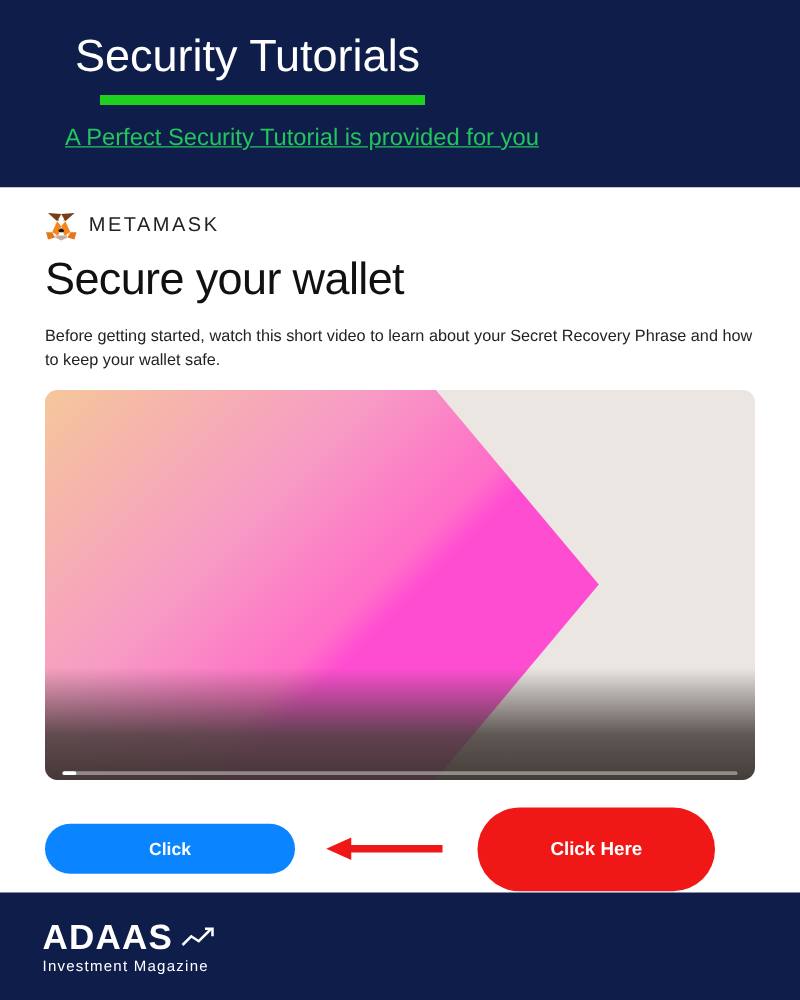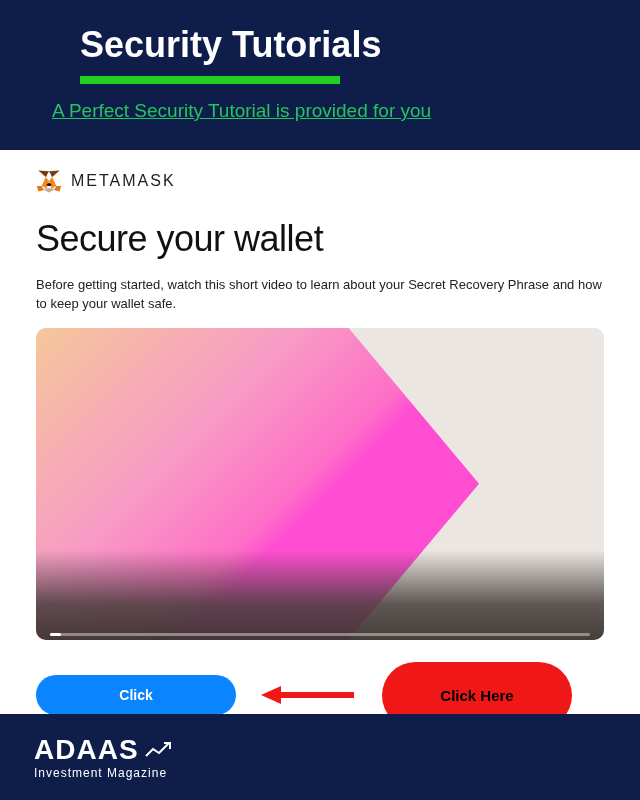--- a/index.html
+++ b/index.html
@@ -1,25 +1,25 @@
 <!DOCTYPE html>
 <html><head>
   <meta charset="utf-8">
   <style>
     * { margin: 0; padding: 0; box-sizing: border-box; }
     body { font-family: -apple-system, BlinkMacSystemFont, 'Segoe UI', Helvetica, Arial, sans-serif; width: 640px; height: 800px; overflow: hidden; background: #fff; }
     
     .header { background: #0f1d4a; padding: 24px 40px 28px; }
-    .header-title { color: #fff; font-size: 36px; font-weight: 700; margin-bottom: 10px; margin-left: 40px; }
+    .header-title { color: #fff; font-size: 36px; font-weight: 400; margin-bottom: 10px; margin-left: 20px; }
     .header-underline { height: 8px; width: 260px; background: #1fd11f; margin-bottom: 16px; margin-left: 40px; }
     .header-subtitle { color: #22c55e; font-size: 19px; font-weight: 400; margin-left: 12px; text-decoration: underline; }
     
     .content { padding: 18px 36px 10px; background: #fff; }
     
-    .brand-row { display: flex; align-items: center; gap: 9px; margin-bottom: 24px; }
+    .brand-row { display: flex; align-items: center; gap: 9px; margin-bottom: 8px; }
     .fox-icon { width: 26px; height: 26px; }
     .brand-text { font-size: 16px; font-weight: 500; letter-spacing: 2px; color: #222; }
     
     .main-heading { font-size: 36px; font-weight: 400; color: #111; margin-bottom: 16px; letter-spacing: -0.5px; }
     .description { font-size: 13px; color: #222; line-height: 1.45; margin-bottom: 14px; }
     
     .video-player { width: 100%; height: 312px; border-radius: 10px; position: relative; overflow: hidden; background: #e8e4e0; }
     .video-gradient { position: absolute; inset: 0; background: linear-gradient(135deg, #f5c79a 0%, #f79bc5 30%, #ff6ec7 48%, #ff4dd2 52%); clip-path: polygon(0 0, 55% 0, 78% 50%, 55% 100%, 0 100%); }
     .video-bg-right { position: absolute; right: 0; top: 0; bottom: 0; width: 50%; background: #ebe6e2; }
     .video-overlay { position: absolute; left: 0; right: 0; bottom: 0; height: 90px; background: linear-gradient(to bottom, rgba(90,80,75,0) 0%, rgba(70,62,58,0.85) 60%, rgba(60,52,48,0.95) 100%); }
@@ -27,21 +27,21 @@
     .play-icon { width: 0; height: 0; border-left: 11px solid #fff; border-top: 7px solid transparent; border-bottom: 7px solid transparent; }
     .video-time { font-size: 12px; color: #eee; }
     .video-spacer { flex: 1; }
     .ctrl-icon { width: 16px; height: 16px; display: flex; align-items: center; justify-content: center; }
     .progress-bar { position: absolute; left: 14px; right: 14px; bottom: 4px; height: 3px; background: rgba(255,255,255,0.4); border-radius: 2px; }
     .progress-fill { width: 2%; height: 100%; background: #fff; border-radius: 2px; }
     
     .action-row { display: flex; align-items: center; gap: 18px; margin-top: 22px; }
     .next-btn { background: #0a84ff; color: #fff; font-size: 14px; font-weight: 600; padding: 12px 0; width: 200px; border-radius: 999px; border: none; text-align: center; cursor: pointer; }
     .arrow-wrap { width: 110px; display: flex; align-items: center; justify-content: center; }
-    .click-badge { background: #f01717; color: #000000; font-size: 15px; font-weight: 700; padding: 25px 0; width: 190px; border-radius: 999px; text-align: center; }
+    .click-badge { background: #f01717; color: #ffffff; font-size: 15px; font-weight: 700; padding: 25px 0; width: 190px; border-radius: 999px; text-align: center; }
     
     .footer { position: absolute; bottom: 0; left: 0; right: 0; background: #0f1d4a; padding: 20px 34px; display: flex; align-items: center; justify-content: space-between; }
     .footer-left { display: flex; flex-direction: column; }
     .footer-brand-row { display: flex; align-items: baseline; gap: 6px; }
     .footer-brand { color: #fff; font-size: 28px; font-weight: 800; letter-spacing: 1px; }
     .footer-tagline { color: #fff; font-size: 12px; font-weight: 300; letter-spacing: 1px; }
     .footer-url { color: #fff; font-size: 16px; font-weight: 800; letter-spacing: 1.5px; }
   </style>
 </head>
 <body>

